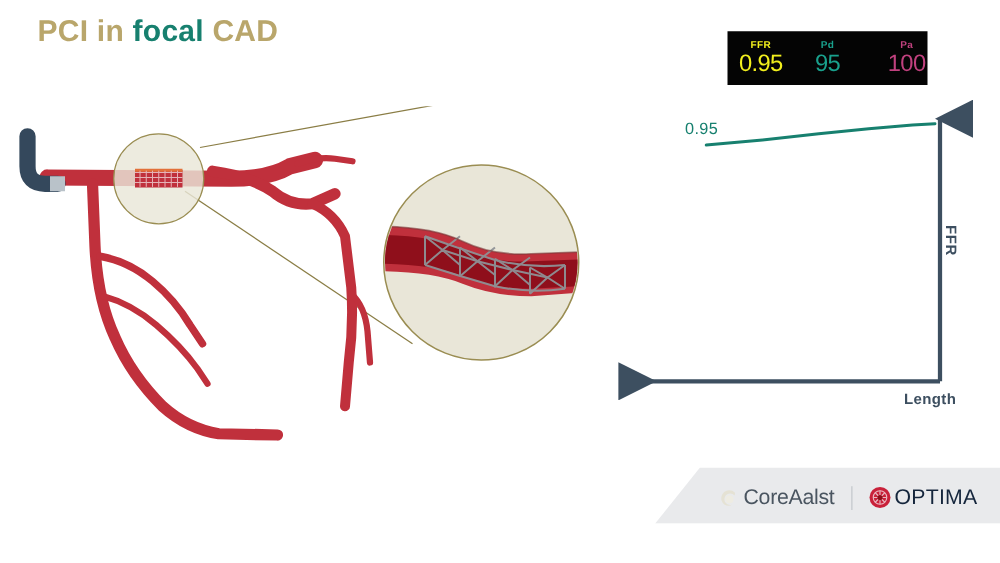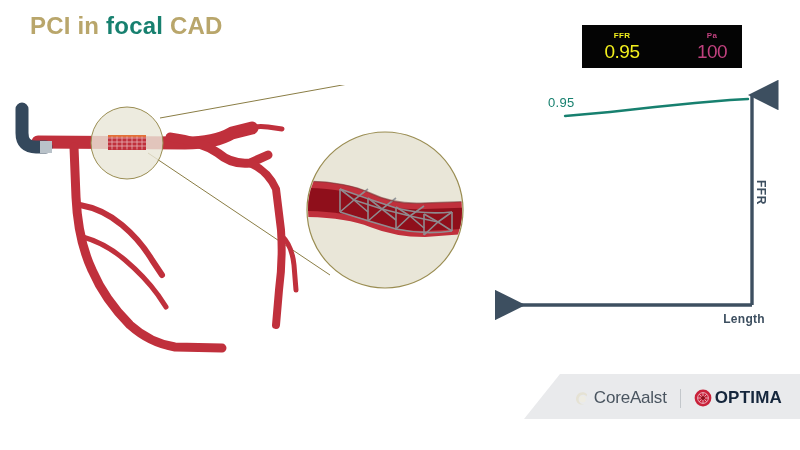--- a/index.html
+++ b/index.html
@@ -134,38 +134,42 @@
     letter-spacing: -0.2px;
   }
   #logo-divider {
     width: 1px;
     height: 19px;
     background: #c3c7cb;
     margin: 0 4px;
   }
   #optima-text {
     font-size: 17px;
-    font-weight: bold;
+    font-weight: normal;
     color: #15263c;
     letter-spacing: 0.2px;
   }
 </style>
 </head>
 <body>
 
 <div id="slide">
 
   <div id="title">
     <span class="tan">PCI in </span><span class="teal">focal</span><span class="tan"> CAD</span>
   </div>
 
   <div id="monitor">
     <div class="mon-cell cell-ffr">
       <div class="mon-label">FFR</div>
       <div class="mon-value">0.95</div>
+    </div>
+    <div class="mon-cell cell-pd">
+      <div class="mon-label">Pd</div>
+      <div class="mon-value">95</div>
     </div>
     <div class="mon-cell cell-pa">
       <div class="mon-label">Pa</div>
       <div class="mon-value">100</div>
     </div>
   </div>
 
   <div id="anatomy">
     <svg width="500" height="300" viewBox="0 0 500 300">
 

